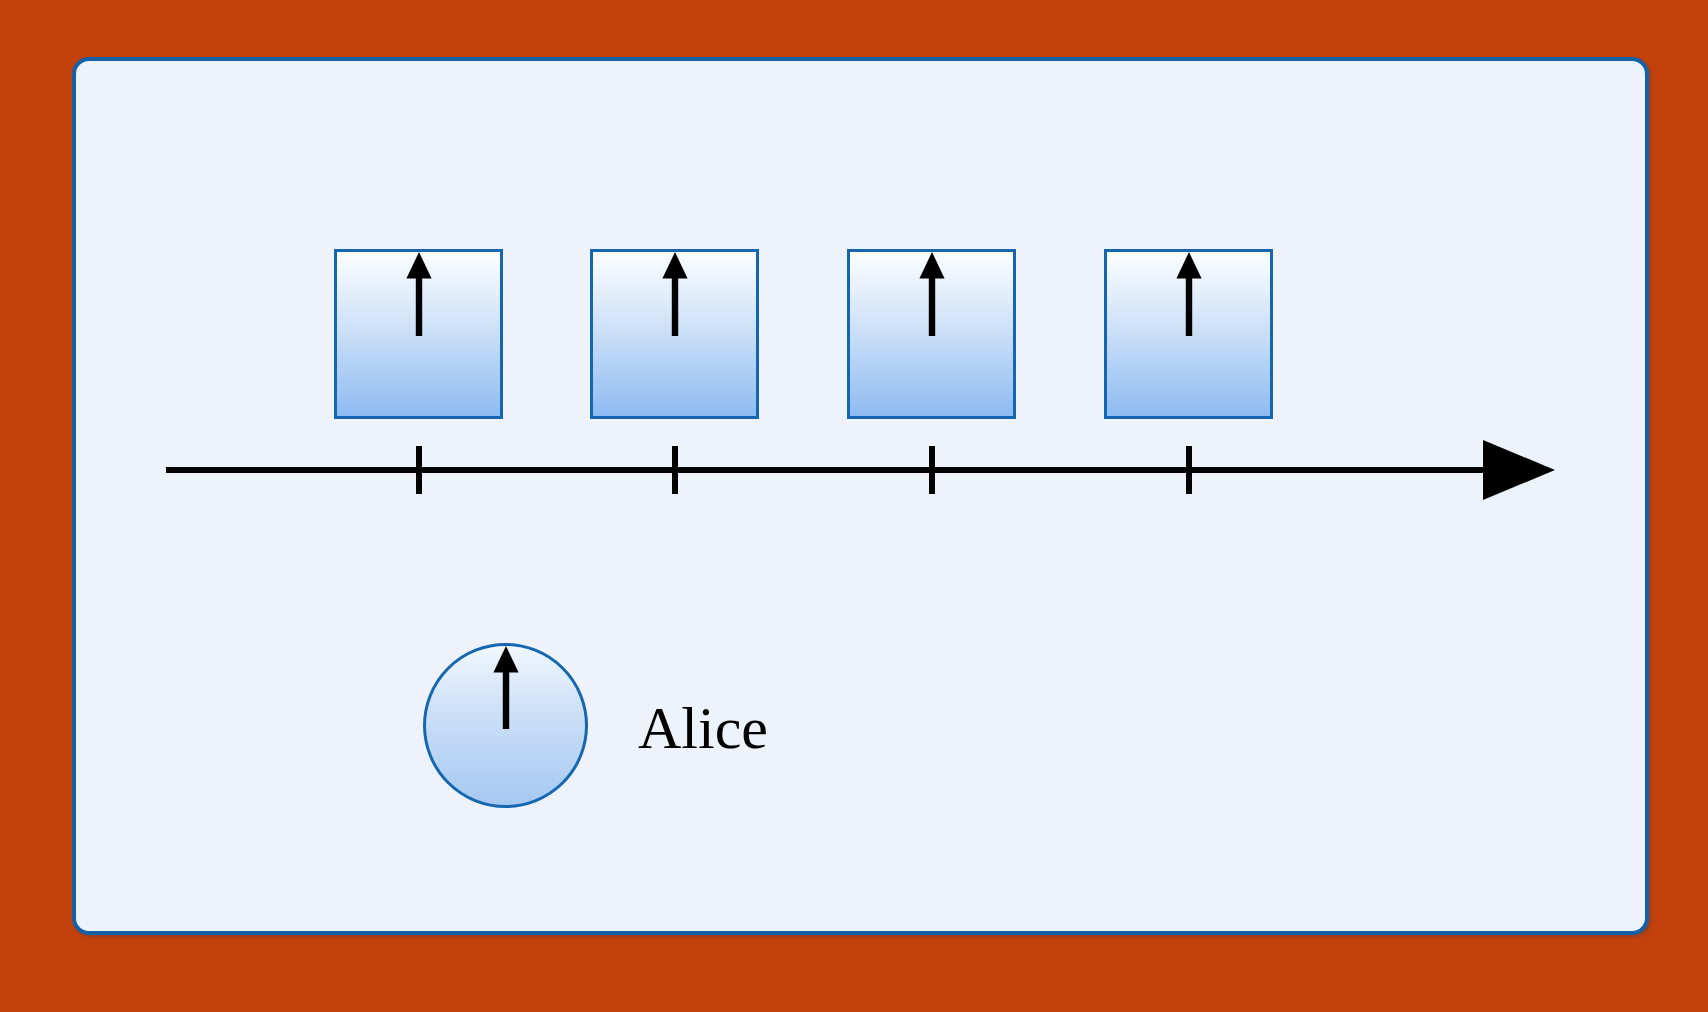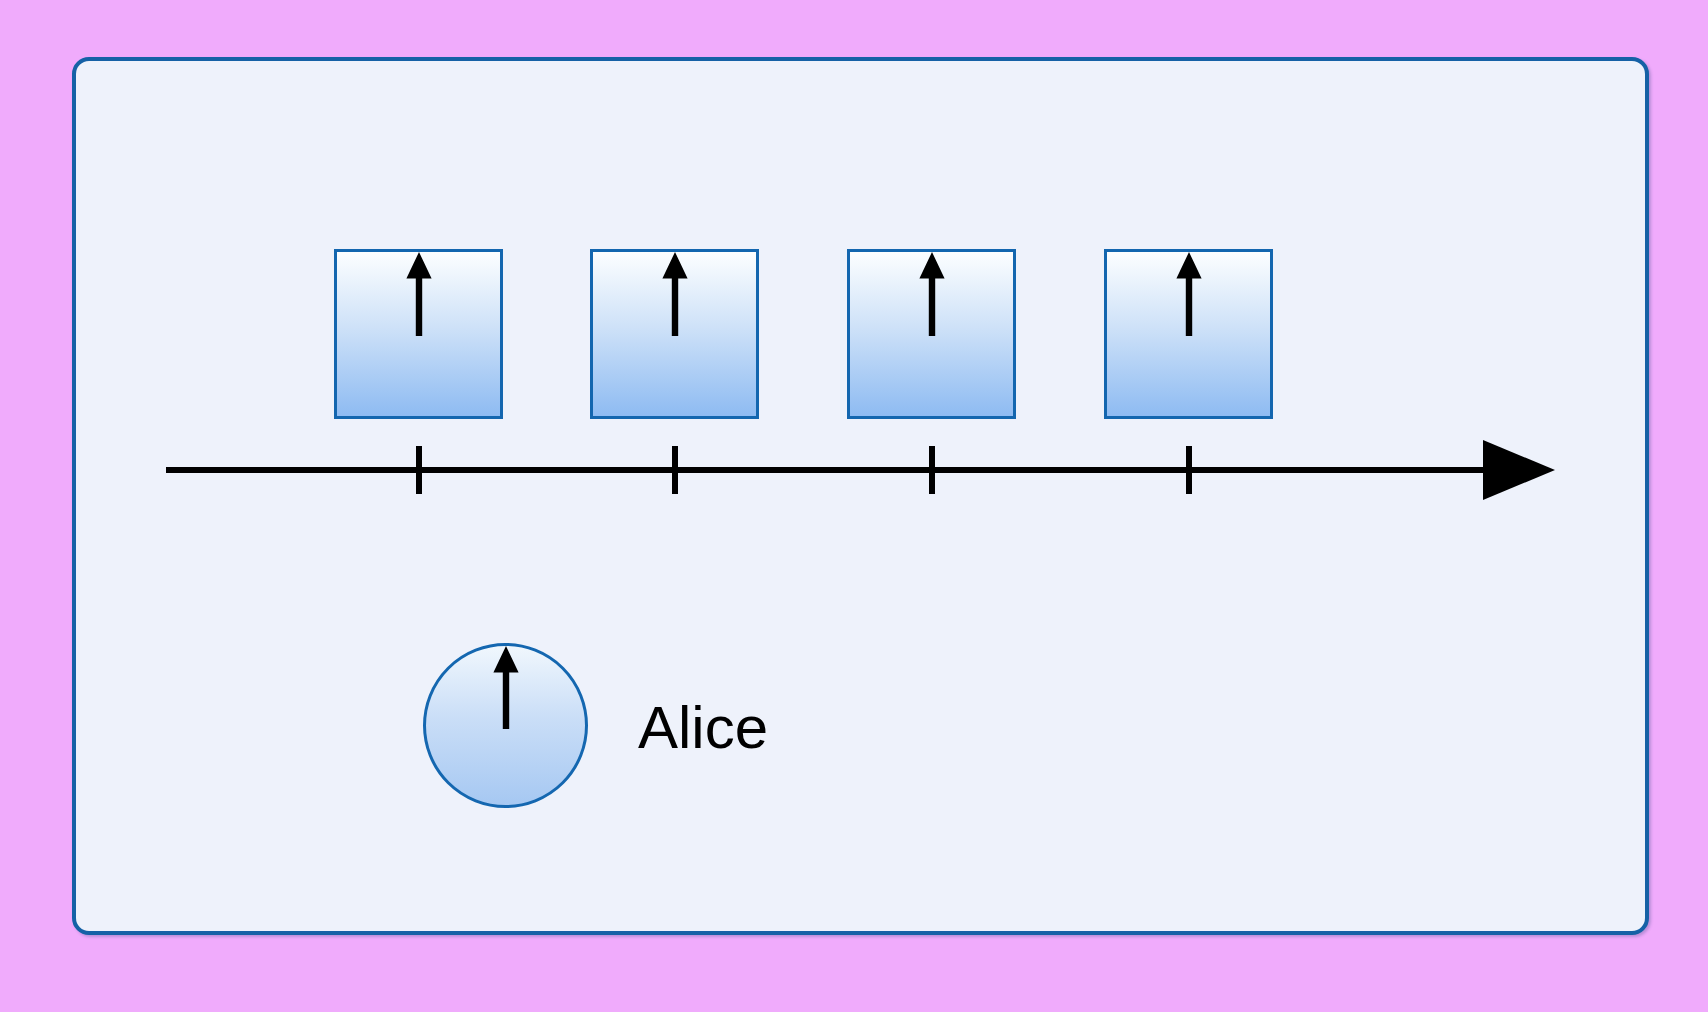--- a/index.html
+++ b/index.html
@@ -5,22 +5,23 @@
   html, body {
     margin: 0;
     padding: 0;
     background: #ffffff;
     font-family: "Liberation Sans", sans-serif;
   }
   .canvas {
     position: relative;
     width: 1708px;
     height: 1012px;
-    background: #f0abfc;
+    background: #c2410c;
     overflow: hidden;
+    font-family: Liberation Serif, serif;
   }
   .panel {
     position: absolute;
     left: 72px;
     top: 57px;
     width: 1577px;
     height: 878px;
     box-sizing: border-box;
     background: #eef2fb;
     border: 4px solid #1561a6;

